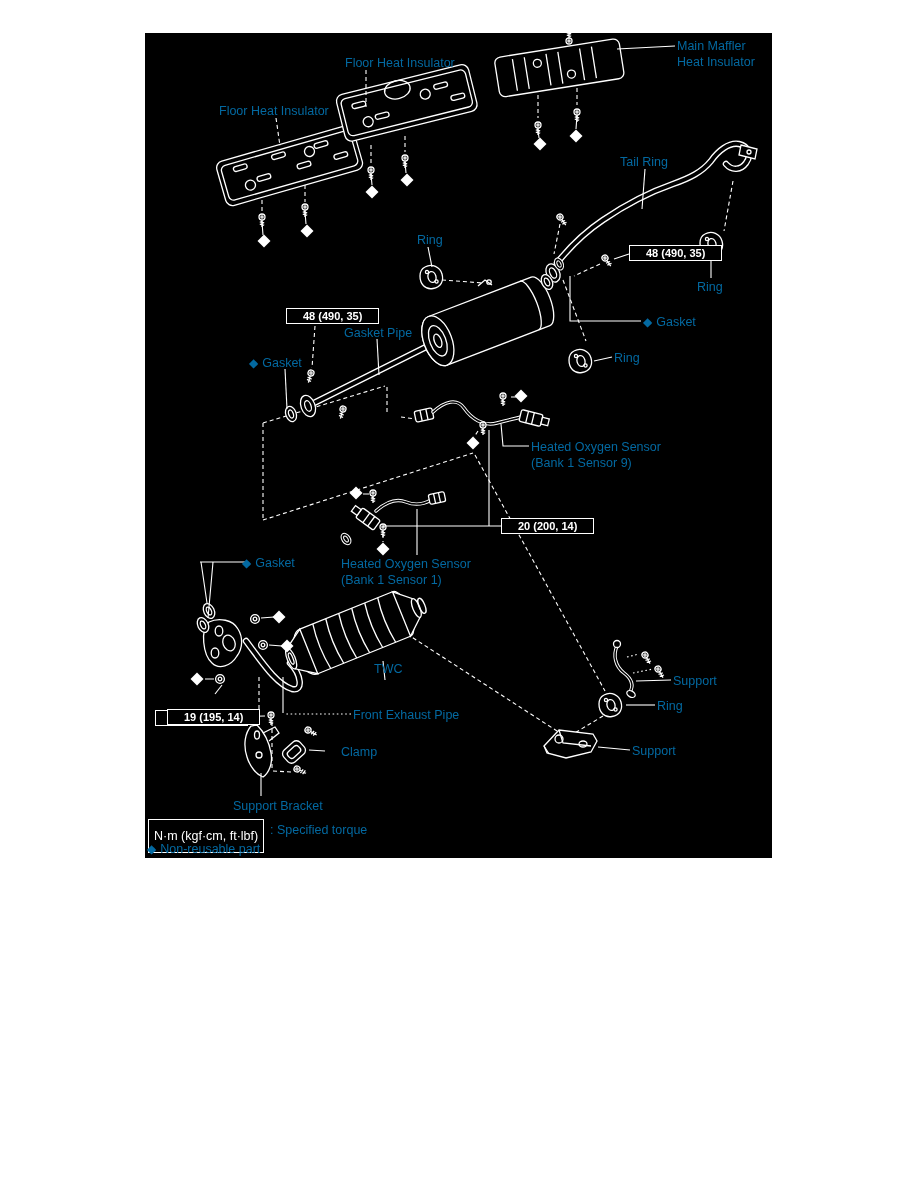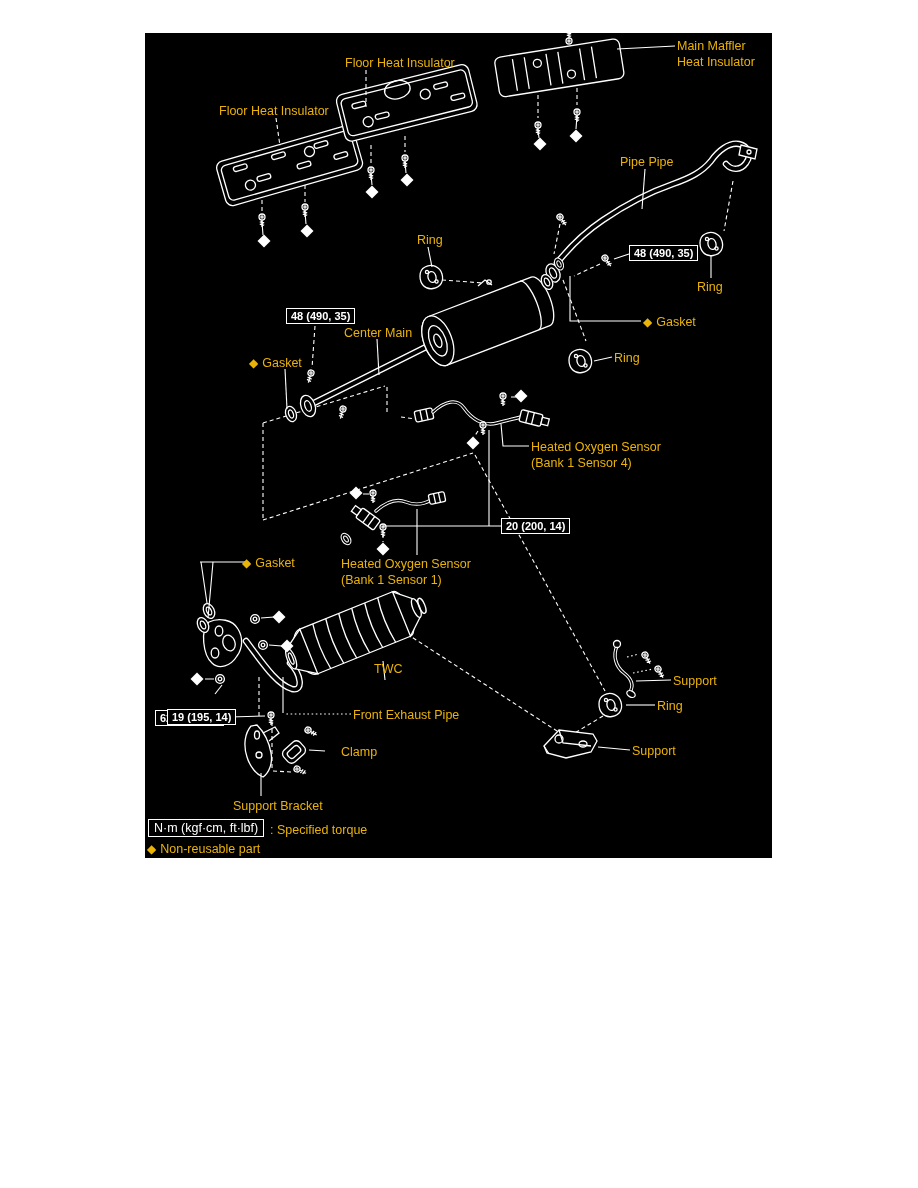--- a/index.html
+++ b/index.html
@@ -1,21 +1,21 @@
 <!DOCTYPE html>
 <html><head>
 <meta charset="utf-8">
 <style>
   html,body{margin:0;padding:0}
   body{width:918px;height:1188px;background:#ffffff;position:relative;font-family:"Liberation Sans",sans-serif}
   #canvas{position:absolute;left:145px;top:33px;width:627px;height:825px;background:#000;overflow:hidden}
   #art{position:absolute;left:0;top:0}
-  .lbl{position:absolute;color:#eab308;font:12.5px/1.28 "Liberation Sans",sans-serif;white-space:nowrap}
-  .tbox{position:absolute;color:#fff;font:bold 11px/14px "Liberation Sans",sans-serif;border:1.5px solid #fff;padding:0 4px;white-space:nowrap;background:#000}
-  .lgbox{position:absolute;color:#fff;font:12.5px/16px "Liberation Sans",sans-serif;border:1.5px solid #fff;padding:0 5px;white-space:nowrap;background:#000}
+  .lbl{position:absolute;color:#0369a1;font:12.5px/1.28 "Liberation Sans",sans-serif;white-space:nowrap}
+  .tbox{position:absolute;color:#fff;font:bold 11px/14px "Liberation Sans",sans-serif;border:1.5px solid #fff;padding:0 16px;white-space:nowrap;background:#000}
+  .lgbox{position:absolute;color:#fff;font:12.5px/16px "Liberation Sans",sans-serif;border:1.5px solid #fff;padding:8px 5px;white-space:nowrap;background:#000}
   .dm{font-size:12px;margin-right:4px}
   
   .s{stroke:#fff;stroke-width:1.3;fill:none}
   .f{fill:#000;stroke:#fff;stroke-width:1.3}
   .ld{stroke:#fff;stroke-width:1.1;fill:none}
   .dash{stroke:#fff;stroke-width:1.1;fill:none;stroke-dasharray:4 3}
   .dot{stroke:#fff;stroke-width:1.1;fill:none;stroke-dasharray:1.6 2.6}
   .po{stroke:#fff;stroke-width:6.5;fill:none;stroke-linecap:round}
   .pi{stroke:#000;stroke-width:3.8;fill:none;stroke-linecap:round}
   .wo{stroke:#fff;stroke-width:3.4;fill:none;stroke-linecap:round}
@@ -279,32 +279,32 @@
     <path class="dash" d="M131,85 L135,113 M221,37 L221,74 M170,293 L167,335"></path>
   </g>
 </svg>
 
   <div class="lbl" style="left:74px;top:70px">Floor Heat Insulator</div>
   <div class="lbl" style="left:200px;top:22px">Floor Heat Insulator</div>
   <div class="lbl" style="left:532px;top:5px">
     <div>Main Maffler</div>
     <div>Heat Insulator</div>
   </div>
-  <div class="lbl" style="left:475px;top:121px">Pipe Pipe</div>
+  <div class="lbl" style="left:475px;top:121px">Tail Ring</div>
   <div class="lbl" style="left:272px;top:199px">Ring</div>
   <div class="tbox" style="left:484px;top:212px">48 (490, 35)</div>
   <div class="lbl" style="left:552px;top:246px">Ring</div>
   <div class="lbl" style="left:498px;top:281px"><span class="dm">◆</span><span>Gasket</span></div>
   <div class="tbox" style="left:141px;top:275px">48 (490, 35)</div>
-  <div class="lbl" style="left:199px;top:292px">Center Main</div>
+  <div class="lbl" style="left:199px;top:292px">Gasket Pipe</div>
   <div class="lbl" style="left:469px;top:317px">Ring</div>
   <div class="lbl" style="left:104px;top:322px"><span class="dm">◆</span><span>Gasket</span></div>
   <div class="lbl" style="left:386px;top:406px">
     <div>Heated Oxygen Sensor</div>
-    <div>(Bank 1 Sensor 4)</div>
+    <div>(Bank 1 Sensor 9)</div>
   </div>
   <div class="tbox" style="left:356px;top:485px">20 (200, 14)</div>
   <div class="lbl" style="left:97px;top:522px"><span class="dm">◆</span><span>Gasket</span></div>
   <div class="lbl" style="left:196px;top:523px">
     <div>Heated Oxygen Sensor</div>
     <div>(Bank 1 Sensor 1)</div>
   </div>
   <div class="lbl" style="left:229px;top:628px">TWC</div>
   <div class="lbl" style="left:208px;top:674px">Front Exhaust Pipe</div>
   <div class="tbox" style="left:10px;top:677px">62 (630, 46)</div>

